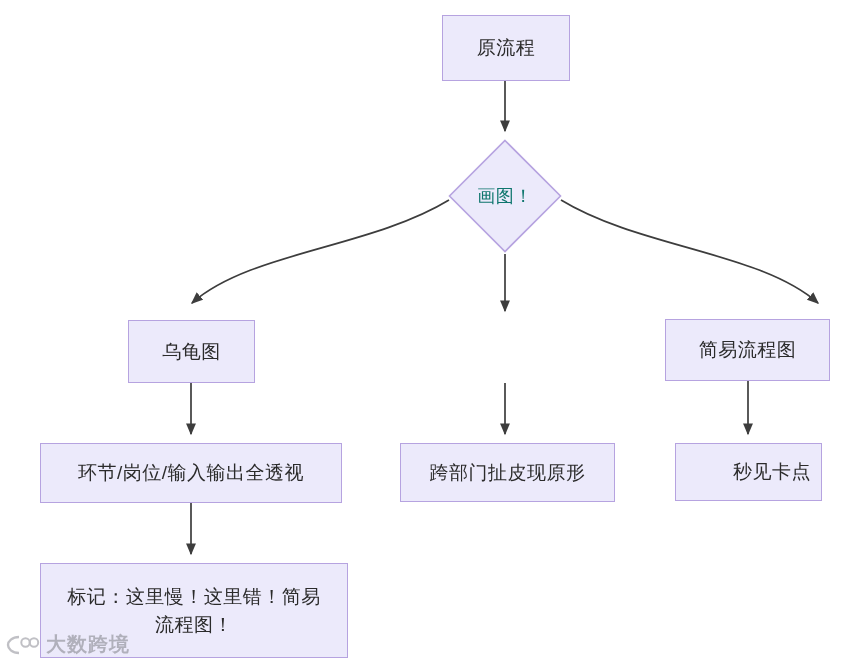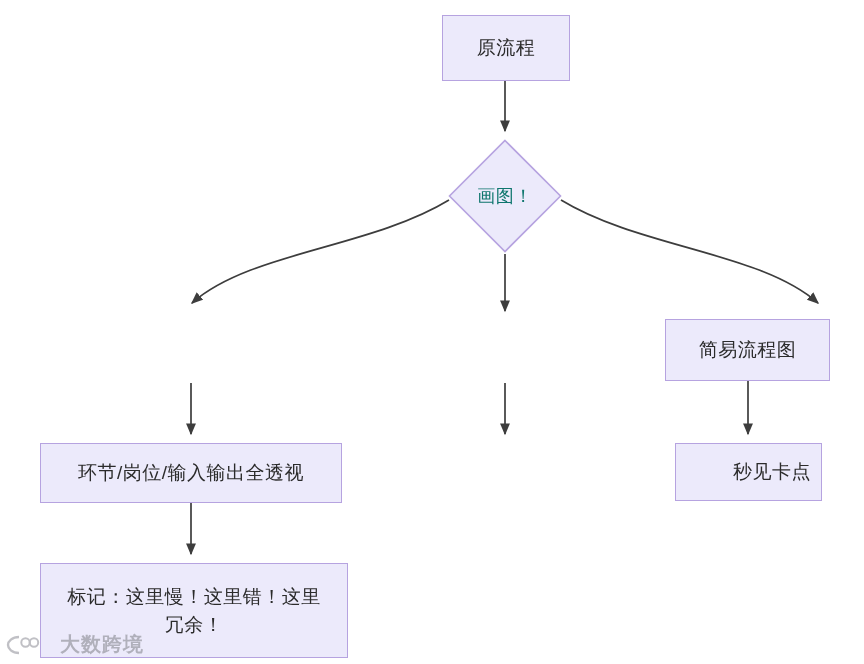--- a/index.html
+++ b/index.html
@@ -72,21 +72,21 @@
     color: #0f766e;
     letter-spacing: 0.5px;
   }
   
   .watermark {
     position: absolute;
     left: 6px;
     bottom: 6px;
     display: flex;
     align-items: center;
-    gap: 20px;
+    gap: 6px;
     opacity: 0.62;
     pointer-events: none;
   }
   .wm-mark {
     position: relative;
     width: 34px;
     height: 22px;
   }
   .wm-text {
     font-family: "DejaVu Sans", "Liberation Sans", sans-serif;
@@ -129,37 +129,43 @@
     <span class="node-text">原流程</span>
   </div>
 
   <div class="diamond-wrap" style="left:448px; top:139px;">
     <svg class="diamond-shape" viewBox="0 0 114 114" xmlns="http://www.w3.org/2000/svg">
       <polygon points="57,1.5 112.5,57 57,112.5 1.5,57" fill="#eceafb" stroke="#b6a3e0" stroke-width="1.6"></polygon>
     </svg>
     <div class="diamond-label">画图！</div>
   </div>
 
+  <div class="node" style="left:128px; top:320px; width:127px; height:63px;">
+    <span class="node-text">乌龟图</span>
+  </div>
 
 
   <div class="node" style="left:665px; top:319px; width:165px; height:62px;">
     <span class="node-text">简易流程图</span>
   </div>
 
   <div class="node" style="left:40px; top:443px; width:302px; height:60px;">
     <span class="node-text">环节/岗位/输入输出全透视</span>
   </div>
 
+  <div class="node" style="left:400px; top:443px; width:215px; height:59px;">
+    <span class="node-text">跨部门扯皮现原形</span>
+  </div>
 
   <div class="node" style="left:675px; top:443px; width:147px; height:58px;justify-content:flex-end;">
     <span class="node-text">秒见卡点</span>
   </div>
 
   <div class="node" style="left:40px; top:563px; width:308px; height:95px;">
-    <span class="node-text" style="max-width:262px;">标记：这里慢！这里错！这里冗余！</span>
+    <span class="node-text" style="max-width:262px;">标记：这里慢！这里错！简易流程图！</span>
   </div>
 
   <div class="watermark">
     <span class="wm-mark">
       <svg viewBox="0 0 34 22" width="34" height="22" xmlns="http://www.w3.org/2000/svg">
         <path d="M13,3 C6,3 2,7.5 2,11 C2,14.5 6,19 13,19" fill="none" stroke="#9a9aa2" stroke-width="2.4"></path>
         <circle cx="19.5" cy="8.5" r="4.2" fill="none" stroke="#9a9aa2" stroke-width="2"></circle>
         <circle cx="28" cy="8.5" r="4.2" fill="none" stroke="#9a9aa2" stroke-width="2"></circle>
       </svg>
     </span>

